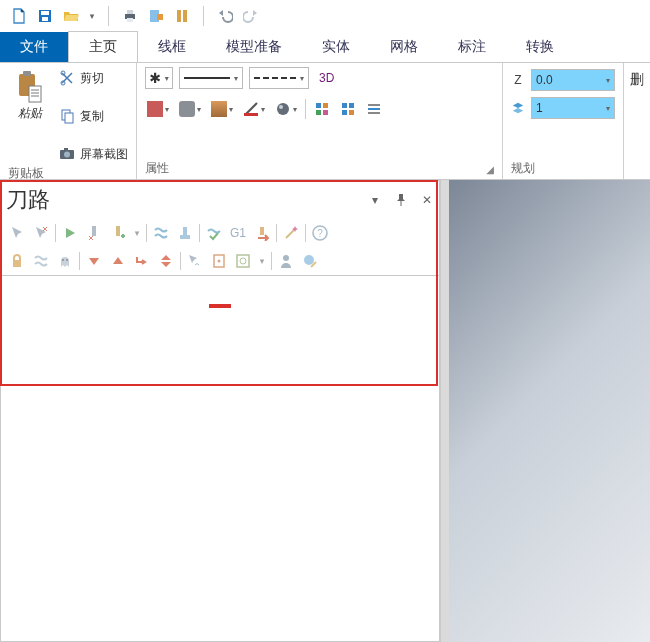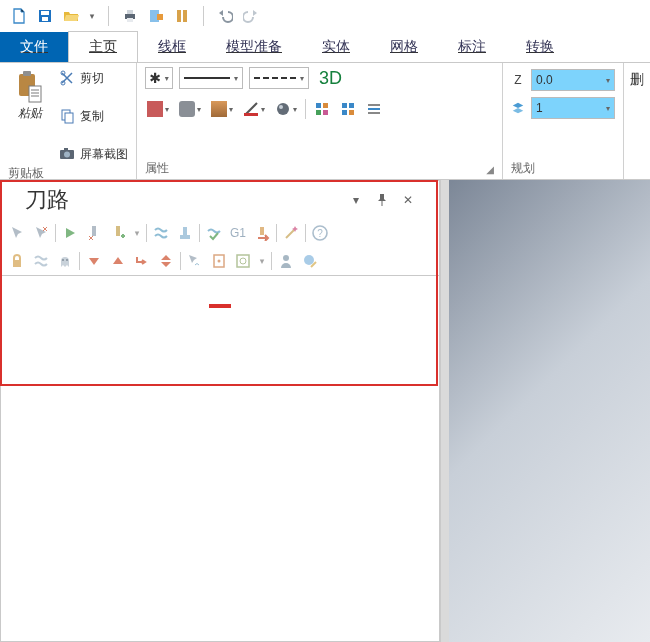--- a/index.html
+++ b/index.html
@@ -5,21 +5,21 @@
   * { box-sizing: border-box; margin: 0; padding: 0; font-family: "Segoe UI","Microsoft YaHei",sans-serif; }
   body { width:650px; height:642px; background:#fff; overflow:hidden; font-size:12px; color:#333; }
 
   
   .qat { height:32px; display:flex; align-items:center; gap:8px; padding:0 10px; background:#fff; border-bottom:1px solid #fff; }
   .qat .sep { width:1px; height:20px; background:#ccc; margin:0 4px; }
   .qat .btn { width:18px; height:18px; display:flex; align-items:center; justify-content:center; cursor:pointer; color:#888; }
   .qat .btn svg { width:16px; height:16px; }
 
   
-  .ribbon-tabs { height:30px; display:flex; align-items:flex-end;text-decoration:underline; }
+  .ribbon-tabs { height:30px; display:flex; align-items:flex-end; }
   .ribbon-tabs .tab { padding:6px 20px; font-size:14px; color:#335; cursor:pointer; }
   .ribbon-tabs .tab.file { background:#0065b3; color:#fff; }
   .ribbon-tabs .tab.active { background:#fff; border-top:1px solid #c9c9c9; border-left:1px solid #c9c9c9; border-right:1px solid #c9c9c9; color:#333; }
 
   
   .ribbon { display:flex; border-top:1px solid #c9c9c9; border-bottom:1px solid #c9c9c9; background:#fff; height:118px; }
   .group { display:flex; flex-direction:column; padding:4px 8px 2px 8px; }
   .group + .group { border-left:1px solid #d0d0d0; }
   .group-body { flex:1; display:flex; align-items:flex-start; gap:6px; }
   .group-label { text-align:left; font-size:12px; color:#666; padding-top:2px; position:relative; }
@@ -32,40 +32,40 @@
   .small-item .icon { width:18px; height:18px; display:flex; align-items:center; justify-content:center;}
 
   
   .attr-row1 { display:flex; gap:6px; align-items:center; }
   .attr-row2 { display:flex; gap:6px; align-items:center; margin-top:8px; flex-wrap:nowrap; }
   .line-dd { border:1px solid #bbb; height:22px; display:flex; align-items:center; padding:0 4px; gap:4px; background:#fff; cursor:pointer;}
   .line-dd .caret { font-size:8px; color:#666;}
   .star  { width:28px; justify-content:center;}
   .solid { width:64px;}
   .dash  { width:60px;}
-  .txt3d { font-size:18px; color:#15803d; margin-left:4px;}
+  .txt3d { font-size:12px; color:#701a75; margin-left:4px;}
   .sq-dd { width:26px; height:24px; display:flex; align-items:center; justify-content:center; cursor:pointer; position:relative;}
   .sq-dd .caret { font-size:8px; color:#666; margin-left:2px;}
   .sq { width:16px; height:16px; }
   .sep-v { width:1px; height:20px; background:#ccc; }
 
   
   .plan-col { display:flex; flex-direction:column; gap:6px; padding-top:2px;}
   .plan-row { display:flex; align-items:center; gap:6px;}
   .plan-row label { width:14px; text-align:center; color:#444;}
   .plan-row .input { border:1px solid #bbb; height:22px; width:84px; background:#7dd3fc; padding:0 4px; display:flex; align-items:center; justify-content:space-between; font-size:12px;}
   .plan-row .input .dd{ font-size:8px; color:#666; }
 
   .delete-col { padding:4px 2px; font-size:14px; color:#333; cursor:pointer; }
 
   
   .workarea { display:flex; height:calc(642px - 32px - 30px - 118px); }
   .panel-wrap { width:440px; position:relative; }
   .panel { border:1px solid #c9c9c9; background:#fff; display:flex; flex-direction:column; height:100%;}
-  .panel-header { display:flex; align-items:center; padding:4px 24px; gap:12px; }
+  .panel-header { display:flex; align-items:center; padding:4px 5px; gap:12px; }
   .panel-header .title { font-size:22px; color:#333; flex:1;}
   .panel-header .hbtn { width:14px; height:14px; color:#666; cursor:pointer; display:flex; align-items:center; justify-content:center; font-size:12px;}
   .panel-tb { display:flex; flex-wrap:wrap; gap:4px; padding:4px 6px; align-items:center;}
   .panel-tb .tbtn { width:20px; height:20px; display:flex; align-items:center; justify-content:center; color:#9aa8b5; cursor:pointer; opacity:.75;}
   .panel-tb .sepv { width:1px; height:18px; background:#ccc; }
   .panel-content { flex:1; border-top:1px solid #c9c9c9; display:flex; align-items:flex-start; justify-content:center; position:relative;}
   .panel-content .redline { position:absolute; top:28px; left:50%; width:22px; height:4px; background:#d9302c; transform:translateX(-50%);}
 
   .highlight { position:absolute; left:0; top:0; width:438px; height:206px; border:2px solid #d9302c; pointer-events:none; }
 

